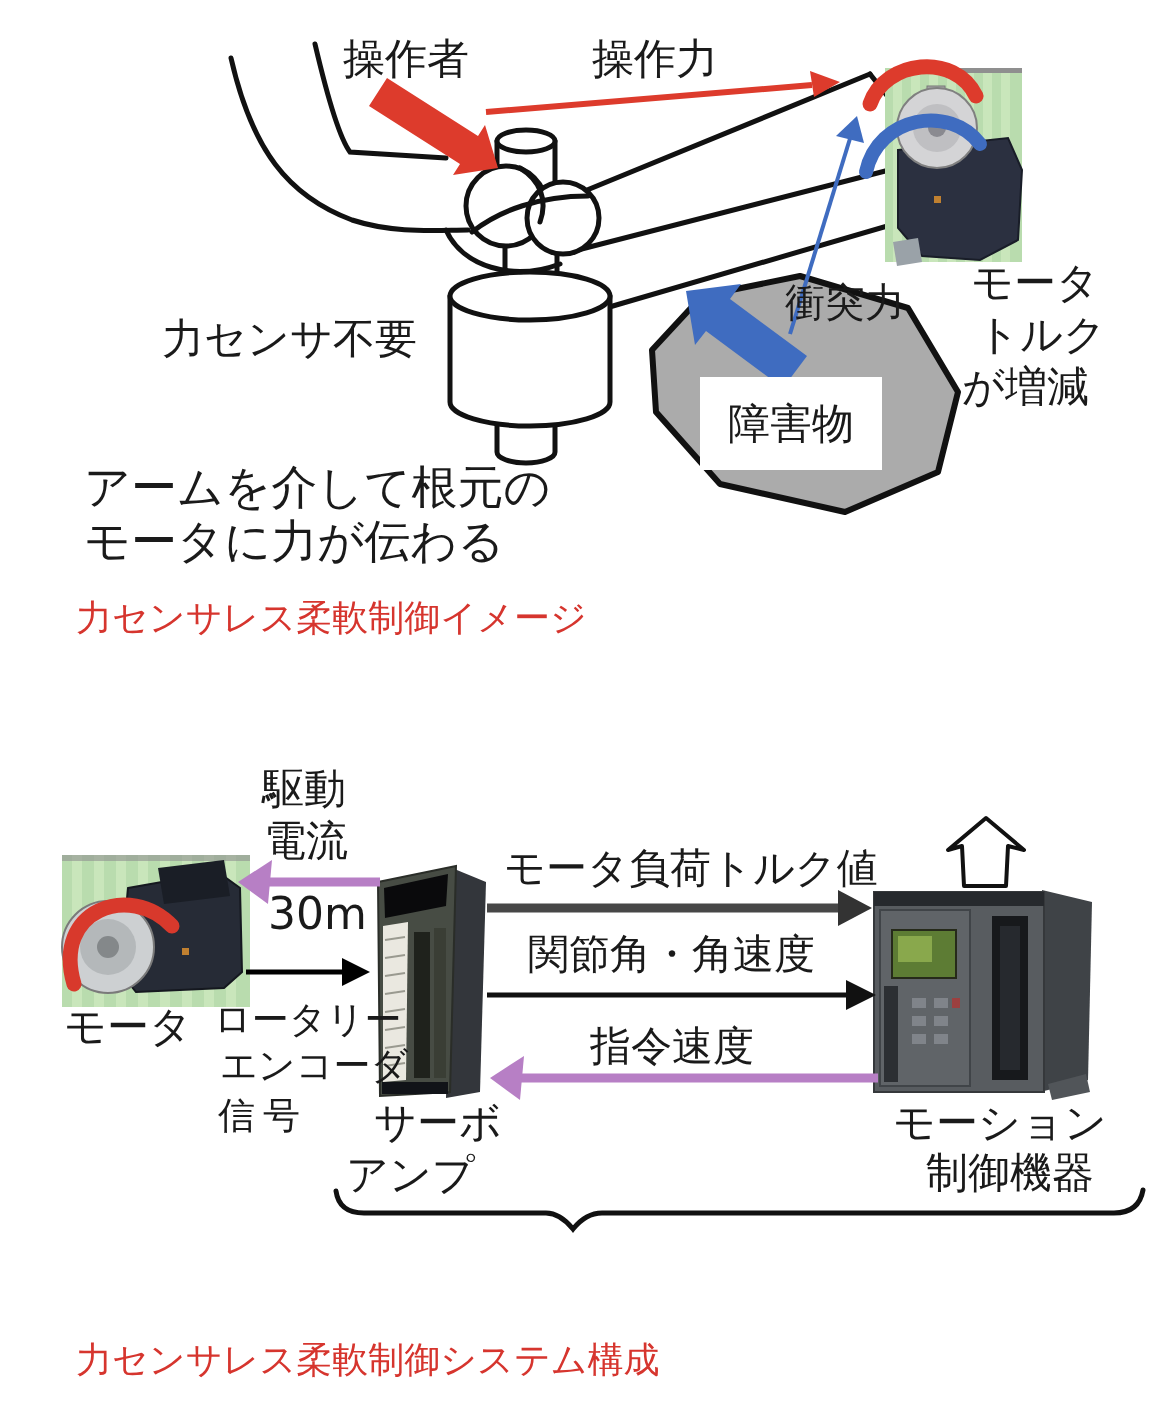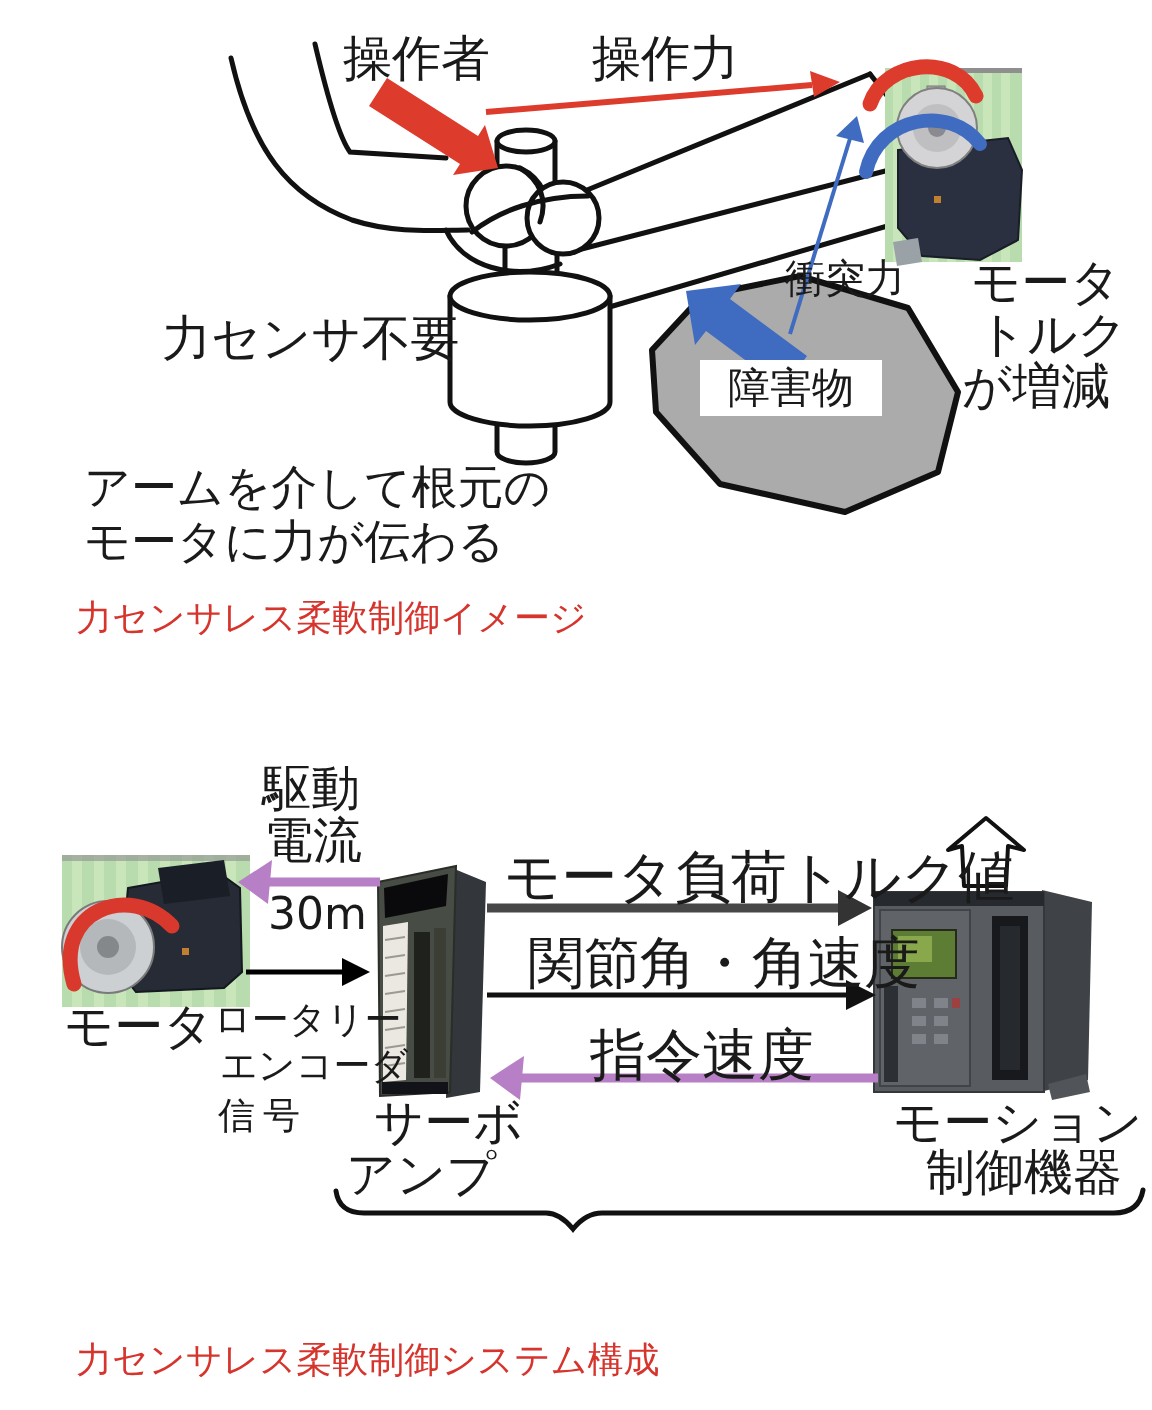--- a/index.html
+++ b/index.html
@@ -1,23 +1,23 @@
 <!DOCTYPE html>
 <html><head>
 <meta charset="utf-8">
 <style>
   html,body{margin:0;padding:0;background:#fff;}
   #page{position:relative;width:1152px;height:1410px;background:#fff;overflow:hidden;
         font-family:"DejaVu Sans",sans-serif;color:#141414;}
   svg{position:absolute;left:0;}
   .lbl{position:absolute;white-space:nowrap;color:#1a1a1a;font-weight:500;line-height:1.1;}
-  .f42{font-size:49px;font-family:Liberation Mono, monospace;} .f46{font-size:46px;} .f41{font-size:56px;}
-  .f40{font-size:40px;} .f37{font-size:37px;}
+  .f42{font-size:42px;} .f46{font-size:46px;} .f41{font-size:41px;}
+  .f40{font-size:40px;margin-top:24px;} .f37{font-size:37px;}
   .caption{position:absolute;font-size:36px;font-weight:500;white-space:nowrap;}
-  .obstacle-box{position:absolute;left:700px;top:360px;width:182px;height:56px;
+  .obstacle-box{position:absolute;left:700px;top:377px;width:182px;height:93px;
       background:#fff;display:flex;align-items:center;justify-content:center;
       font-size:42px;color:#1a1a1a;font-weight:500;}
   .benefits-row{position:absolute;left:62px;top:1246px;display:flex;align-items:center;
       font-size:41px;font-weight:600;color:#1a1a1a;white-space:nowrap;}
   .benefits-row .arrow-glyph{font-size:50px;font-weight:700;margin:0 22px;line-height:1;}
 </style>
 </head>
 <body>
 
 <div id="page">

